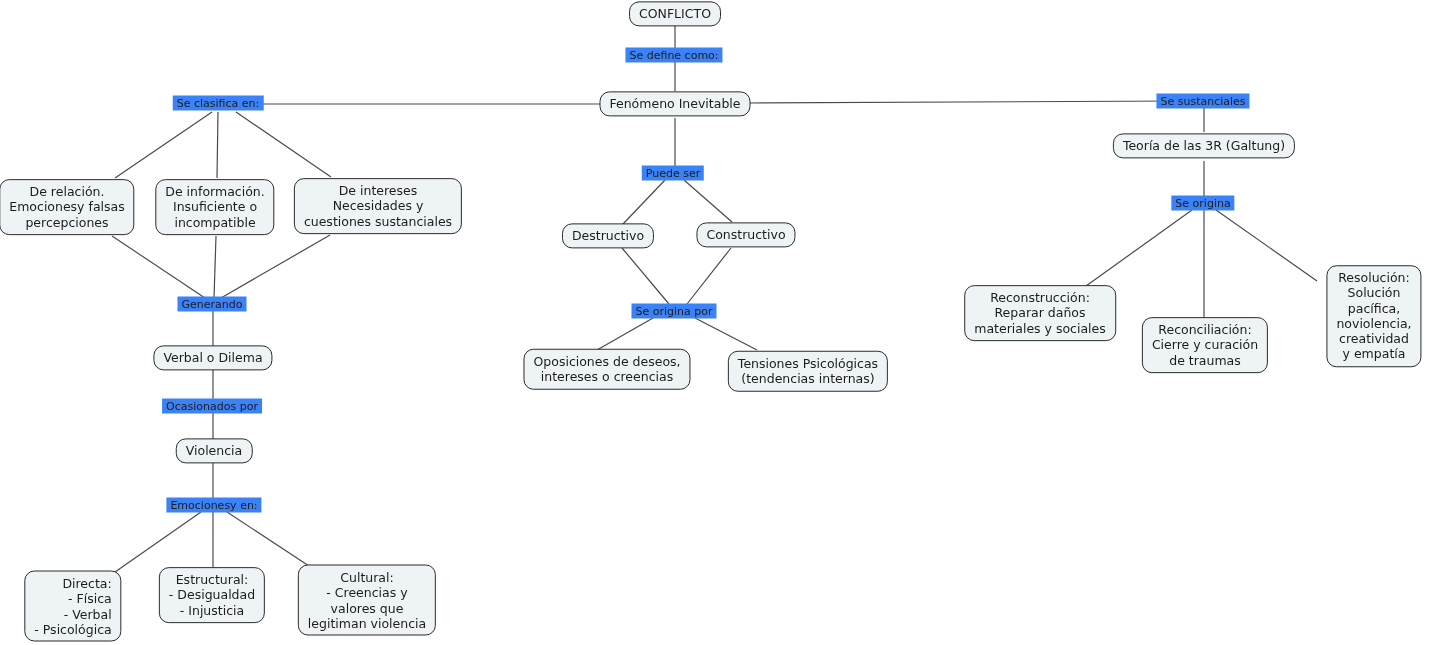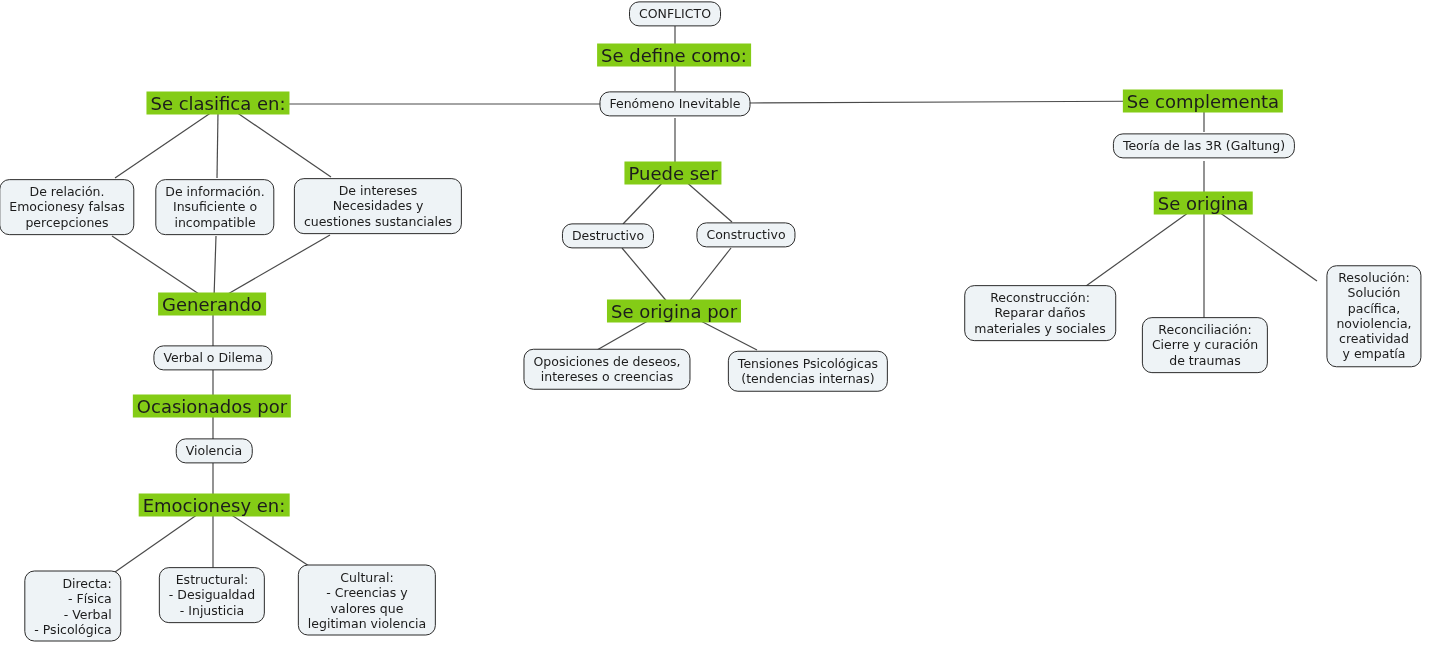--- a/index.html
+++ b/index.html
@@ -37,23 +37,23 @@
     line-height: 1.22;
     color: #1c1c1c;
     text-align: center;
     white-space: pre-line;
     box-sizing: border-box;
   }
   .link-label {
     position: absolute;
     transform: translate(-50%, -50%);
     z-index: 2;
-    background: #84cc16;
+    background: #3b82f6;
     padding: 1px 4px;
-    font-size: 18px;
+    font-size: 11px;
     color: #1c1c1c;
     white-space: nowrap;
   }
 </style>
 </head>
 <body>
 
 <div id="canvas">
 
   <svg id="edges" width="1451" height="645">
@@ -126,21 +126,21 @@
   <div class="node" style="left:1205px; top:345px;">Reconciliación:
 Cierre y curación
 de traumas</div>
   <div class="node" style="left:1374px; top:316px;">Resolución:
 Solución pacífica,
 noviolencia,
 creatividad y empatía</div>
 
   <div class="link-label" style="left:674px; top:55px;">Se define como:</div>
   <div class="link-label" style="left:218px; top:103px;">Se clasifica en:</div>
-  <div class="link-label" style="left:1203px; top:101px;">Se complementa</div>
+  <div class="link-label" style="left:1203px; top:101px;">Se sustanciales</div>
   <div class="link-label" style="left:673px; top:173px;">Puede ser</div>
   <div class="link-label" style="left:674px; top:311px;">Se origina por</div>
   <div class="link-label" style="left:212px; top:304px;">Generando</div>
   <div class="link-label" style="left:212px; top:406px;">Ocasionados por</div>
   <div class="link-label" style="left:214px; top:505px;">Emocionesy en:</div>
   <div class="link-label" style="left:1203px; top:203px;">Se origina</div>
 
 </div>
 
 </body></html>

